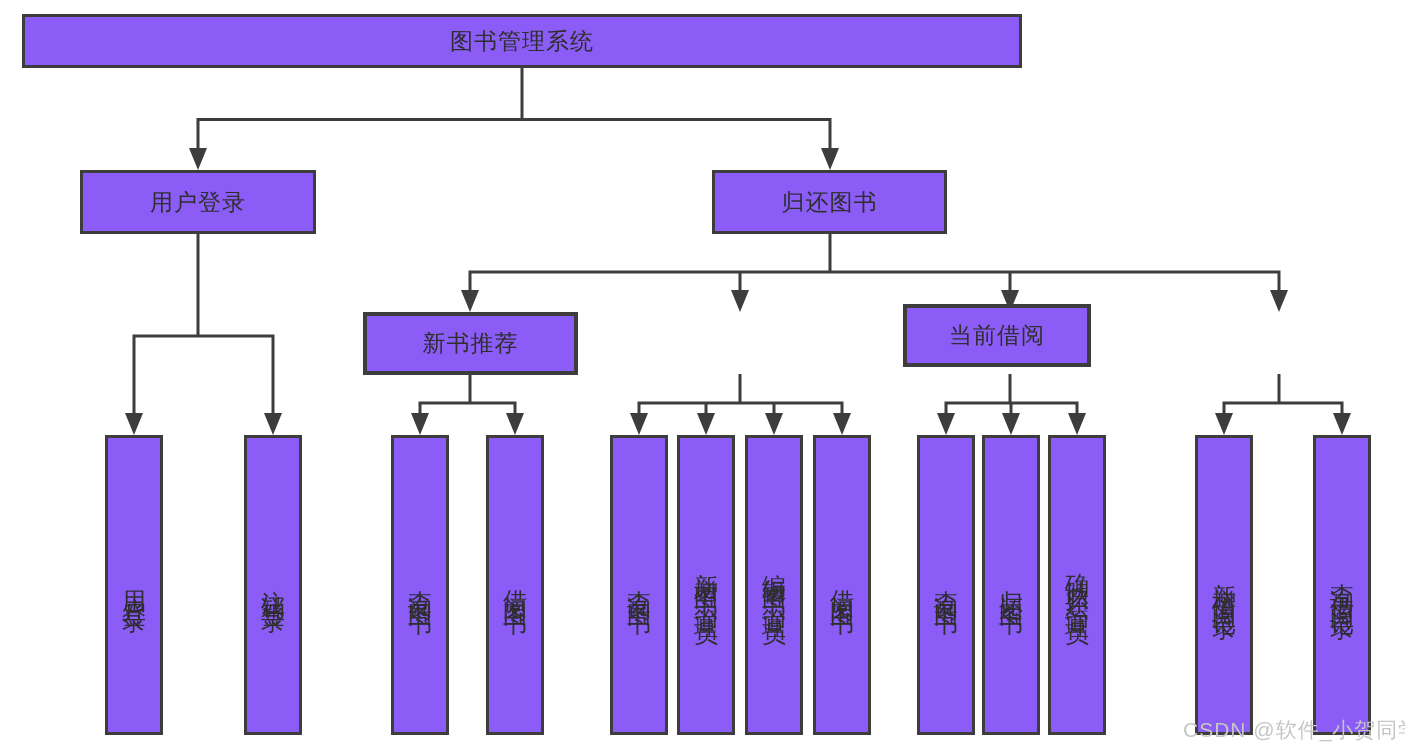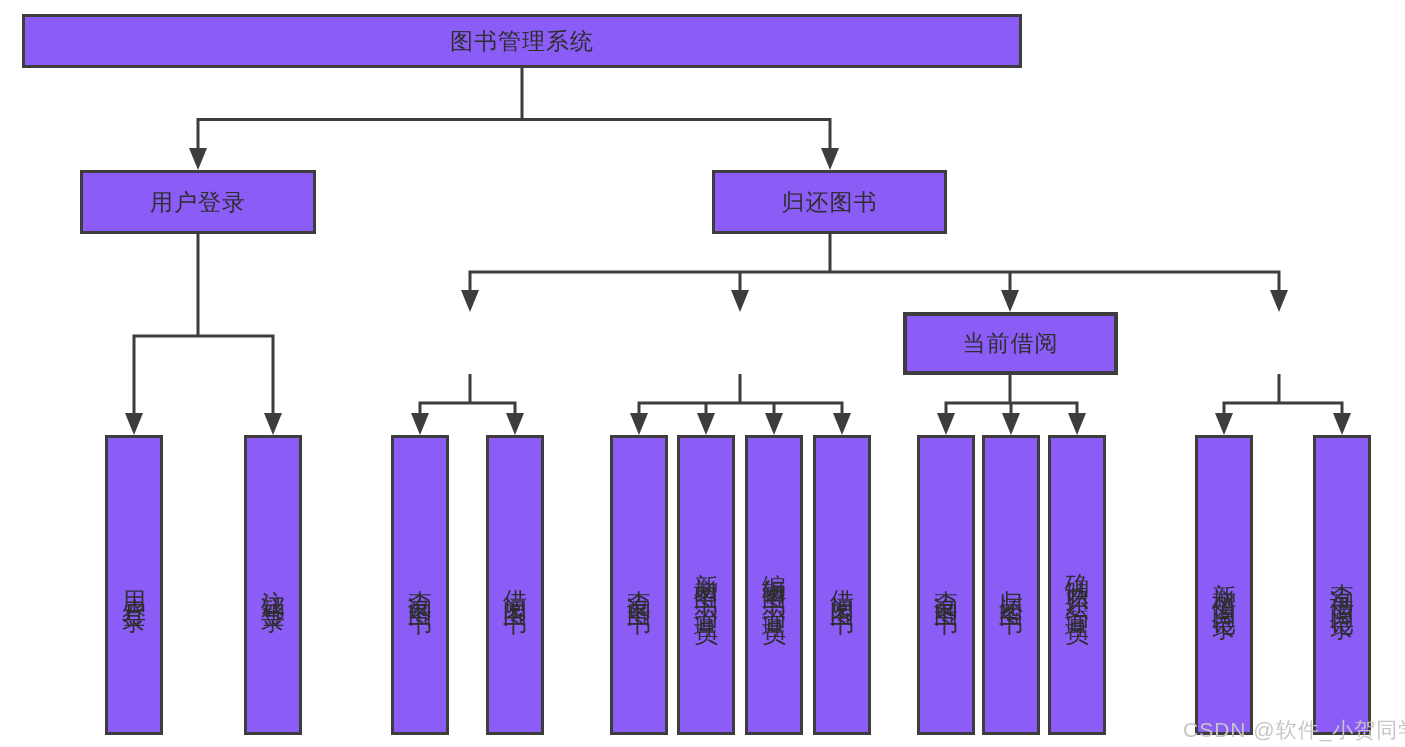--- a/index.html
+++ b/index.html
@@ -67,21 +67,22 @@
       <polygon points="1215,413 1233,413 1224,435"></polygon>
       <polygon points="1333,413 1351,413 1342,435"></polygon>
     </g>
   </svg>
 
   <div class="box root" style="left:22px;top:14px;width:1000px;height:54px">图书管理系统</div>
 
   <div class="box l2" style="left:80px;top:170px;width:236px;height:64px">用户登录</div>
   <div class="box l2" style="left:712px;top:170px;width:235px;height:64px">归还图书</div>
 
-  <div class="box l3" style="left:903px;top:312px;width:215px;height:63px">当前借阅</div>
+  <div class="box l3" style="left:363px;top:312px;width:215px;height:63px">新书推荐</div>
+  <div class="box l3" style="left:903px;top:304px;width:188px;height:63px">当前借阅</div>
 
   <div class="box leaf" style="left:105px;top:435px;width:58px;height:300px">
     <span class="vtext">用户登录</span>
   </div>
   <div class="box leaf" style="left:244px;top:435px;width:58px;height:300px">
     <span class="vtext">注销登录</span>
   </div>
 
   <div class="box leaf" style="left:391px;top:435px;width:58px;height:300px">
     <span class="vtext">查询图书</span>

